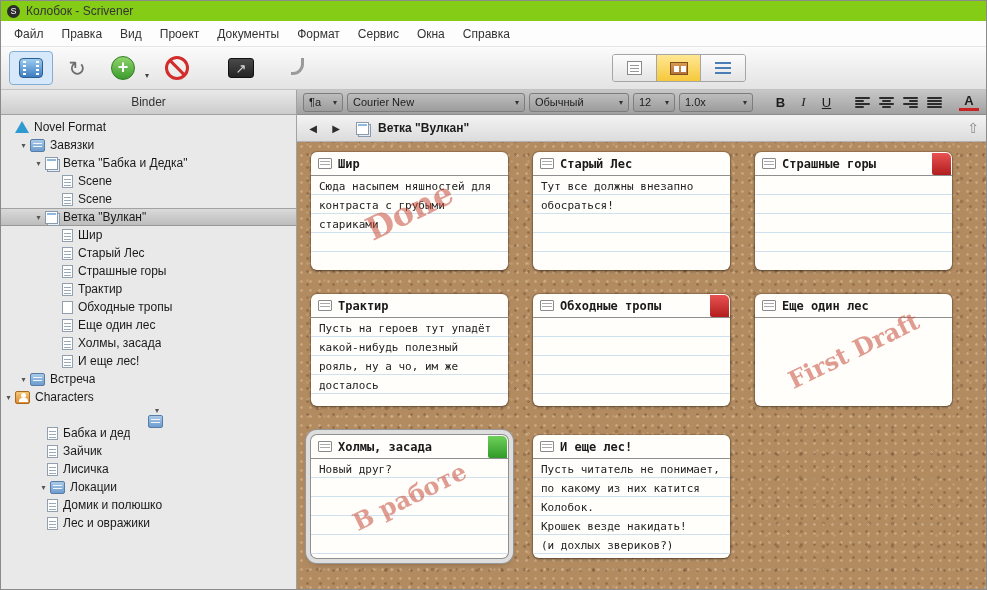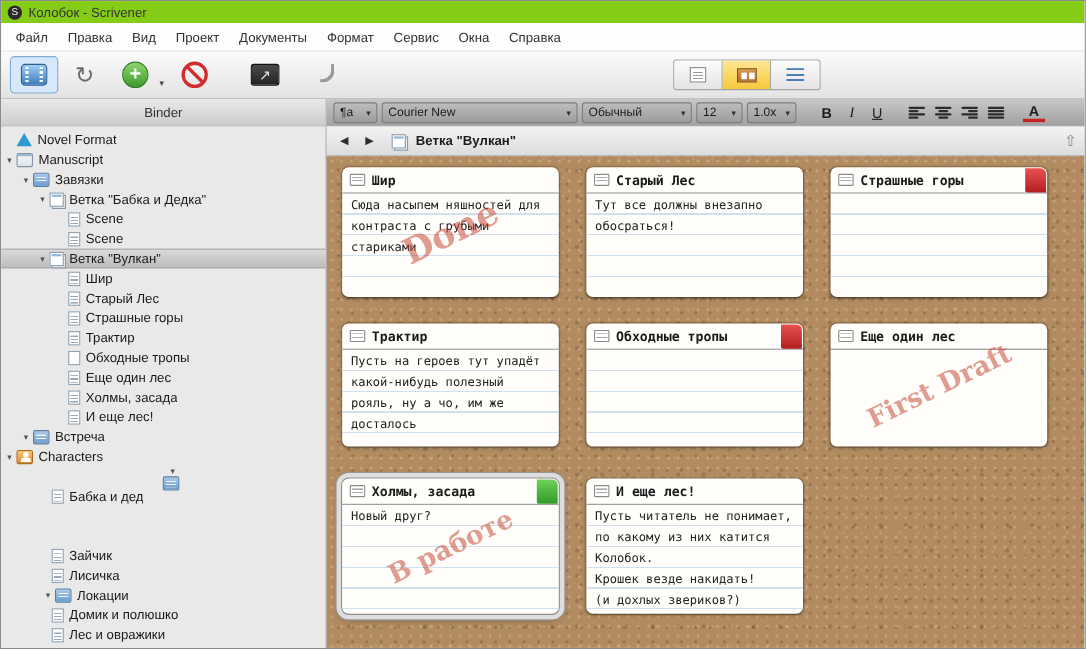--- a/index.html
+++ b/index.html
@@ -187,21 +187,21 @@
         <span class="arr"></span>
       </div>
       <div class="fdrop" style="width:100px">
         <span>Обычный</span>
         <span class="arr"></span>
       </div>
       <div class="fdrop" style="width:42px">
         <span>12</span>
         <span class="arr"></span>
       </div>
-      <div class="fdrop" style="width:45px">
+      <div class="fdrop" style="width:74px">
         <span>1.0x</span>
         <span class="arr"></span>
       </div>
       <span class="fbtn fb-b" style="margin-left:14px">B</span>
       <span class="fbtn fb-i">I</span>
       <span class="fbtn fb-u">U</span>
       <span class="alignwrap">
         <span class="al al-l">
             <i></i>
             <i></i>
@@ -233,25 +233,20 @@
     </div>
   </div>
 
   <div class="content">
     <div class="binder" id="binder-tree">
         <div class="brow" style="padding-left: 2px;">
           <span class="disc"></span>
           <span class="ic ic-format-warning"></span>
           <span class="blabel">Novel Format</span>
         </div>
-        <div class="brow" style="padding-left: 2px;">
-          <span class="disc open"></span>
-          <span class="ic ic-manuscript"></span>
-          <span class="blabel">Manuscript</span>
-        </div>
         <div class="brow" style="padding-left: 17px;">
           <span class="disc open"></span>
           <span class="ic ic-folder-stack"></span>
           <span class="blabel">Завязки</span>
         </div>
         <div class="brow" style="padding-left: 32px;">
           <span class="disc open"></span>
           <span class="ic ic-card-stack"></span>
           <span class="blabel">Ветка "Бабка и Дедка"</span>
         </div>
@@ -323,21 +318,21 @@
         <div class="brow" style="padding-left: 17px; flex-direction: column;">
           <span class="disc open"></span>
           <span class="ic ic-folder"></span>
           <span class="blabel">Предыстории</span>
         </div>
         <div class="brow" style="padding-left: 32px;">
           <span class="disc"></span>
           <span class="ic ic-document-text"></span>
           <span class="blabel">Бабка и дед</span>
         </div>
-        <div class="brow" style="padding-left: 32px; margin-top: 36px;">
+        <div class="brow" style="padding-left: 32px;">
           <span class="disc"></span>
           <span class="ic ic-document-text"></span>
           <span class="blabel">Зайчик</span>
         </div>
         <div class="brow" style="padding-left: 32px;">
           <span class="disc"></span>
           <span class="ic ic-document-text"></span>
           <span class="blabel">Лисичка</span>
         </div>
         <div class="brow" style="padding-left: 17px; margin-left: 20px;">

